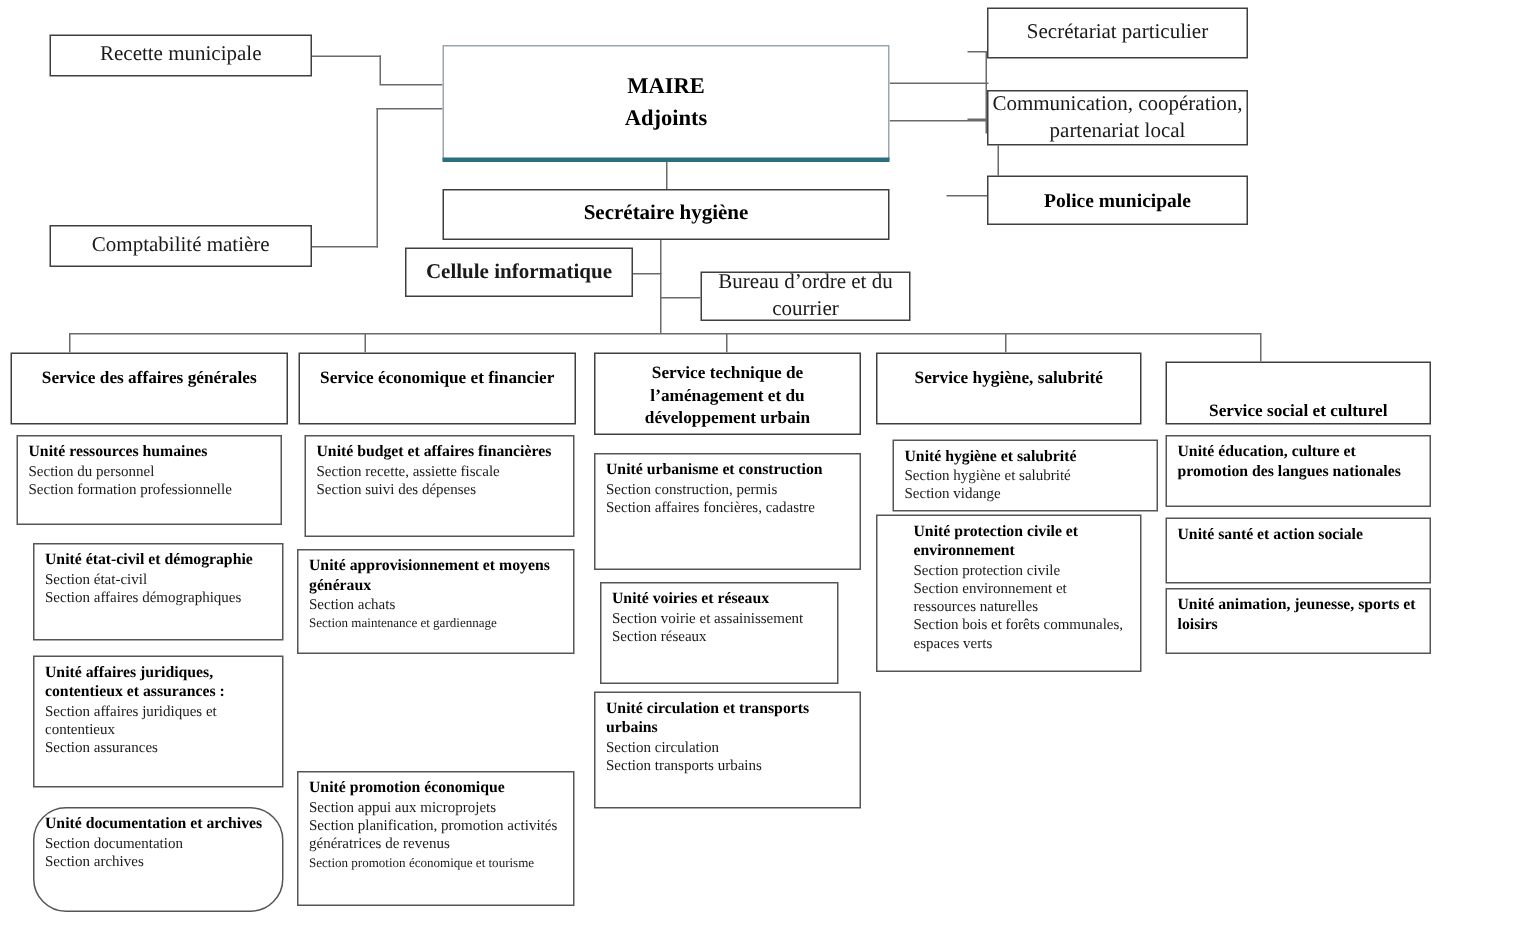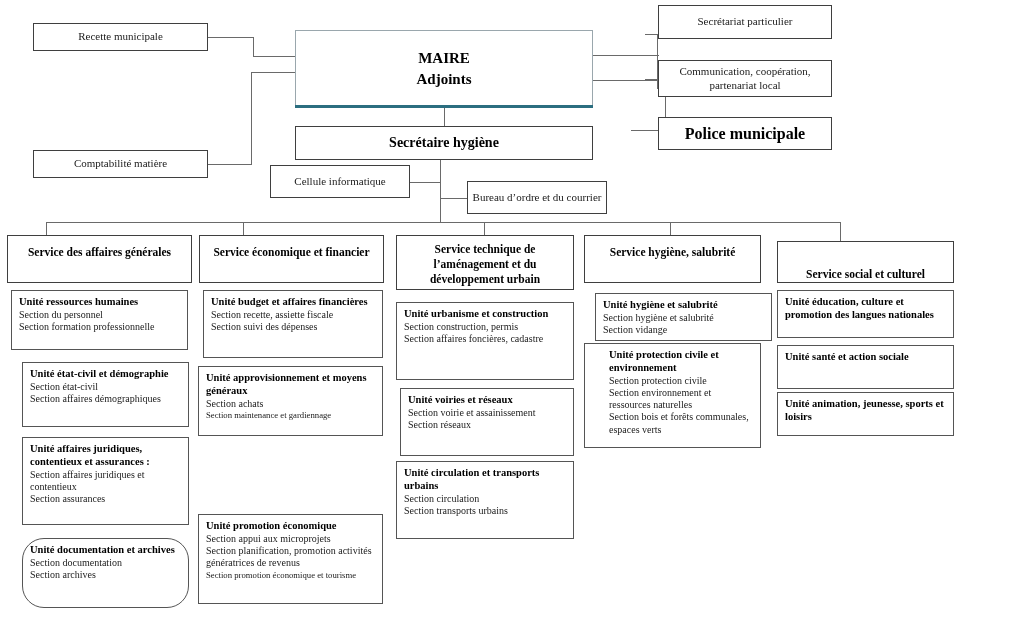--- a/index.html
+++ b/index.html
@@ -5,26 +5,26 @@
   html,body{margin:0;padding:0;background:#ffffff;}
   body{font-family:"Liberation Serif", serif;}
   #canvas{position:relative;width:1024px;height:633px;background:#fff;overflow:hidden;}
 
   .box{position:absolute;box-sizing:border-box;border:1px solid #666;background:#fff;}
   .box.dark{border:1px solid #3f3f3f;}
 
   .ctr{display:flex;align-items:center;justify-content:center;text-align:center;}
   .topctr{display:flex;align-items:flex-start;justify-content:center;text-align:center;}
 
-  .t-reg{font-size:11px;color:#1a1a1a;line-height:1.25;}
+  .t-reg{font-size:14px;color:#1a1a1a;line-height:1.25;}
 
   .maire{font-family:"Liberation Serif", serif;font-weight:bold;font-size:15px;line-height:1.35;}
   .sg{font-weight:bold;font-size:14px;}
   .svc-title{font-weight:bold;font-size:11.5px;line-height:1.3;padding-top:9px;}
-  .police{font-weight:bold;font-size:16px;}
+  .police{font-weight:bold;font-size:13px;}
 
   .unit{position:absolute;box-sizing:border-box;border:1px solid #555;background:#fff;padding:5px 6px 4px 7px;}
   .unit .h{font-weight:bold;font-size:10.5px;line-height:1.22;color:#000;display:block;}
   .unit .s{font-size:10px;line-height:1.23;color:#1a1a1a;display:block;}
   .unit .s.sm{font-size:8.7px;line-height:1.22;}
 
   .ln{position:absolute;background:#6a6a6a;}
   .lnh{height:1px;}
   .lnv{width:1px;}
   .accent{position:absolute;height:3px;}
@@ -91,21 +91,21 @@
   </div>
 
   <div class="box dark ctr" style="left:658px;top:117px;width:174px;height:33px;">
     <span class="police">Police municipale</span>
   </div>
 
   <div class="box dark ctr" style="left:295px;top:126px;width:298px;height:34px;">
     <span class="sg">Secrétaire hygiène</span>
   </div>
 
-  <div class="box dark ctr" style="left:270px;top:165px;width:140px;height:33px;">
+  <div class="box dark ctr" style="left:270px;top:165px;width:152px;height:33px;font-weight:bold;">
     <span class="t-reg">Cellule informatique</span>
   </div>
 
   <div class="box dark ctr" style="left:467px;top:181px;width:140px;height:33px;">
     <span class="t-reg">Bureau d’ordre et du courrier</span>
   </div>
 
   <div class="box dark topctr" style="left:7px;top:235px;width:185px;height:48px;">
     <span class="svc-title">Service des affaires générales</span>
   </div>
@@ -169,21 +169,21 @@
     <span class="s">Section planification, promotion activités génératrices de revenus</span>
     <span class="s sm">Section promotion économique et tourisme</span>
   </div>
 
   <div class="unit" style="left:396px;top:302px;width:178px;height:78px;">
     <span class="h">Unité urbanisme et construction</span>
     <span class="s">Section construction, permis</span>
     <span class="s">Section affaires foncières, cadastre</span>
   </div>
 
-  <div class="unit" style="left:400px;top:388px;width:174px;height:68px;">
+  <div class="unit" style="left:400px;top:388px;width:159px;height:68px;">
     <span class="h">Unité voiries et réseaux</span>
     <span class="s">Section voirie et assainissement</span>
     <span class="s">Section réseaux</span>
   </div>
 
   <div class="unit" style="left:396px;top:461px;width:178px;height:78px;">
     <span class="h">Unité circulation et transports urbains</span>
     <span class="s">Section circulation</span>
     <span class="s">Section transports urbains</span>
   </div>

